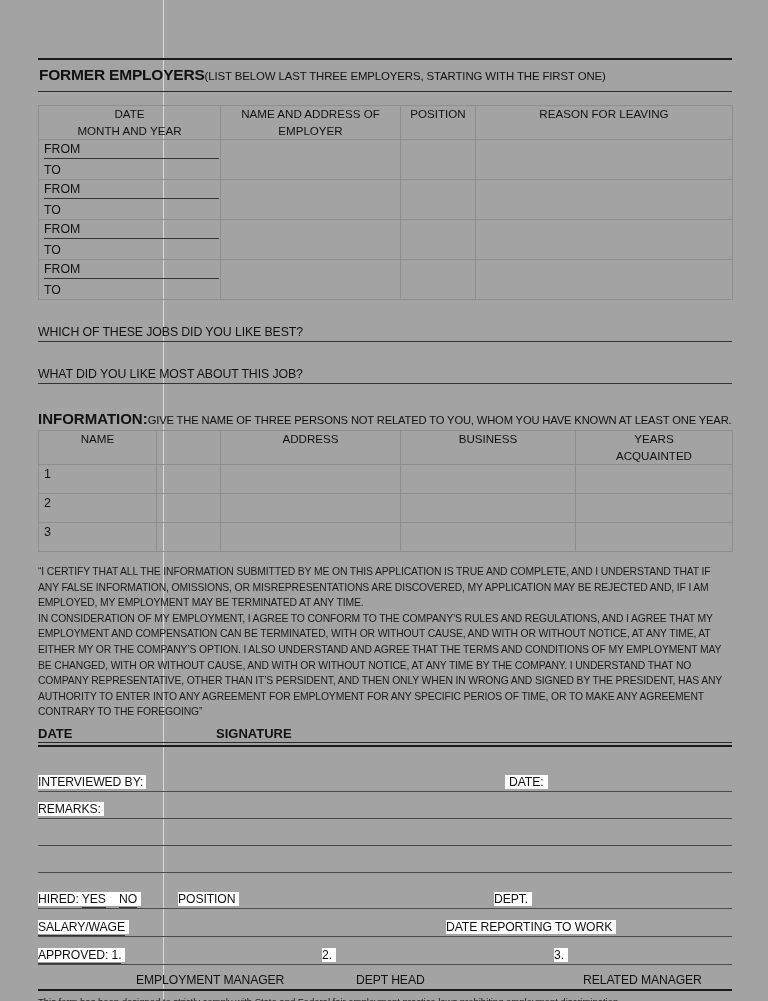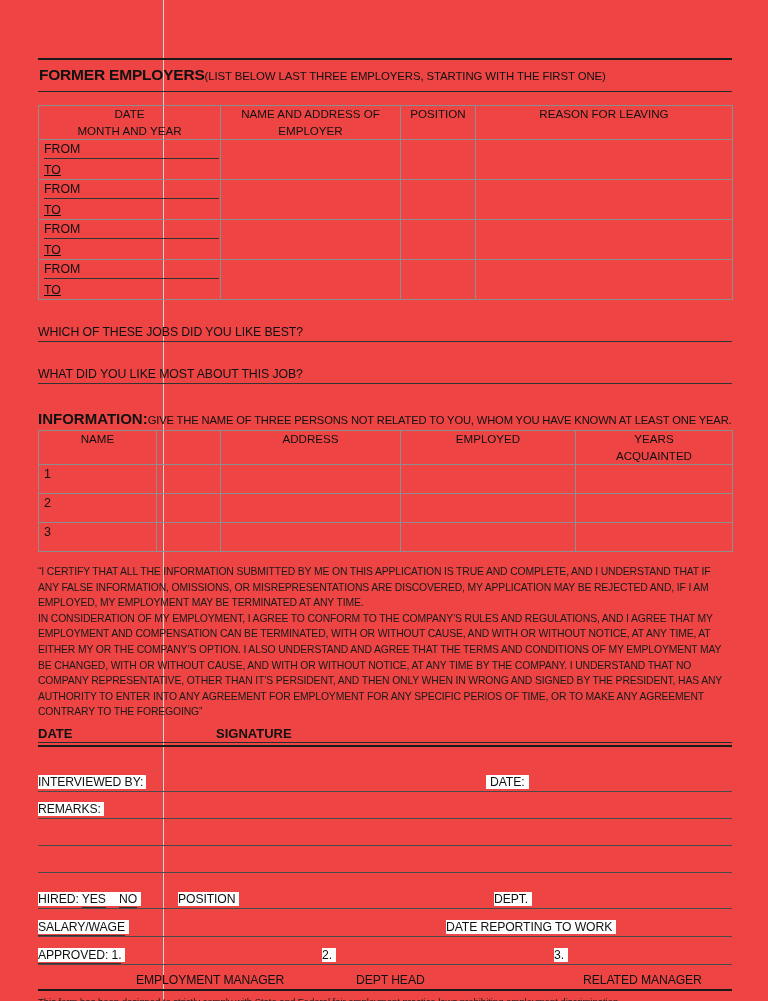--- a/index.html
+++ b/index.html
@@ -8,21 +8,21 @@
     background: #ffffff;
   }
   body {
     font-family: "Liberation Sans", sans-serif;
     color: #111;
   }
   #page {
     position: relative;
     width: 768px;
     height: 1001px;
-    background: #ef4444;
+    background: #a3a3a3;
     overflow: hidden;
   }
   
   .fold-line {
     position: absolute;
     left: 163px;
     top: 0;
     width: 1px;
     height: 1001px;
     background: #d8d8d8;
@@ -91,21 +91,20 @@
   }
   .ft-from {
     border-bottom: 1.2px solid #333;
     width: 175px;
     display: inline-block;
     padding-bottom: 1px;
   }
   .ft-to {
     display: inline-block;
     padding-top: 1px;
-    text-decoration: underline;
   }
   .ref-num {
     font-size: 12.5px;
     padding: 2px 0 0 5px;
     line-height: 15px;
   }
 
   
   .q-row {
     position: relative;
@@ -179,20 +178,21 @@
     padding-right: 3px;
     letter-spacing: -0.1px;
   }
   .iv-line .lbl-mid {
     font-size: 12.2px;
     position: absolute;
     bottom: 2px;
     background: #fefefe;
     padding: 0 4px;
     letter-spacing: -0.1px;
+    margin-left: 19px;
   }
 
   
   .hired-line {
     position: relative;
     height: 27px;
     border-bottom: 1.1px solid #4a4a4a;
   }
   .hired-line .seg {
     position: absolute;
@@ -355,21 +355,21 @@
       <tbody>
         <tr>
           <td class="th-cell">
             <div>NAME</div>
           </td>
           <td class="th-cell"></td>
           <td class="th-cell">
             <div>ADDRESS</div>
           </td>
           <td class="th-cell">
-            <div>EMPLOYED</div>
+            <div>BUSINESS</div>
           </td>
           <td class="th-cell">
             <div>YEARS</div>
             <div>ACQUAINTED</div>
           </td>
         </tr>
 
         <tr>
           <td>
             <div class="ref-num">1</div>

